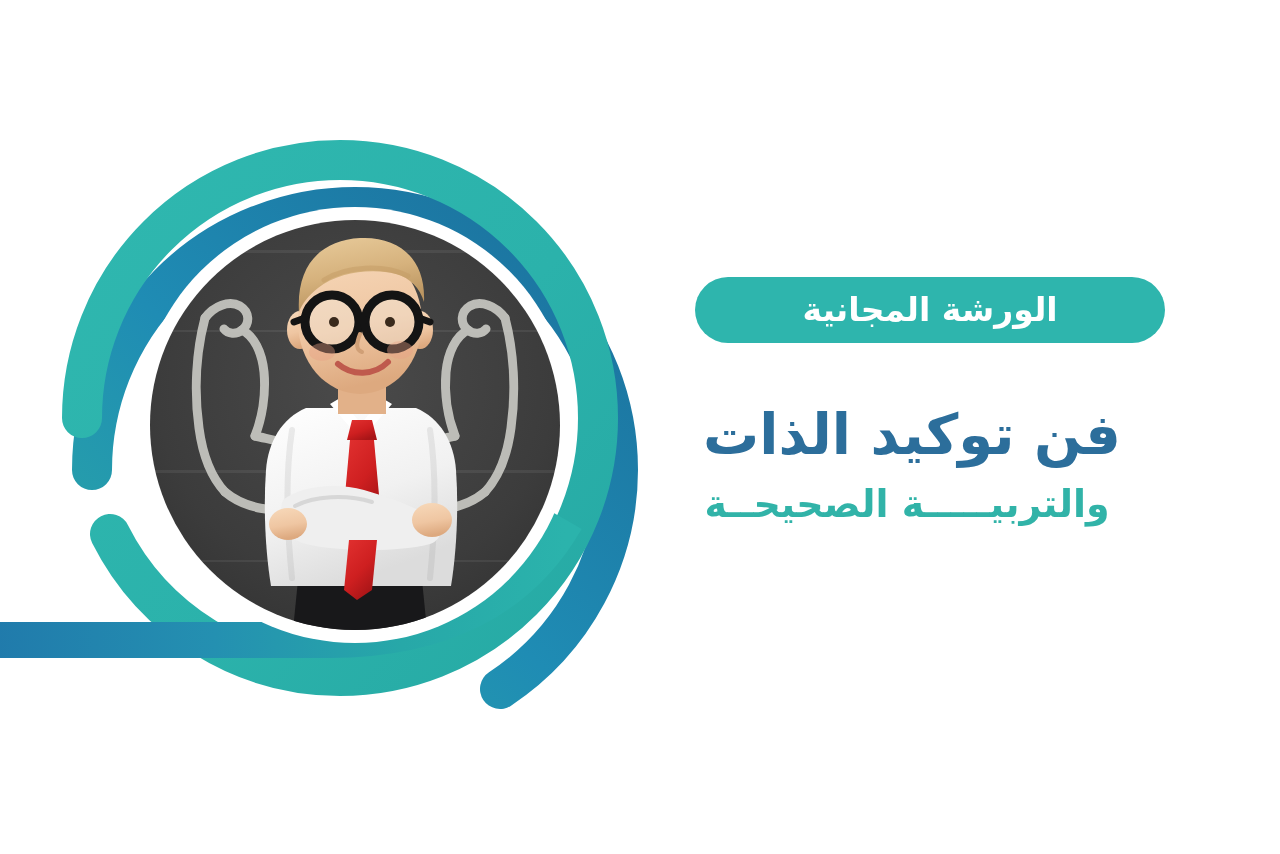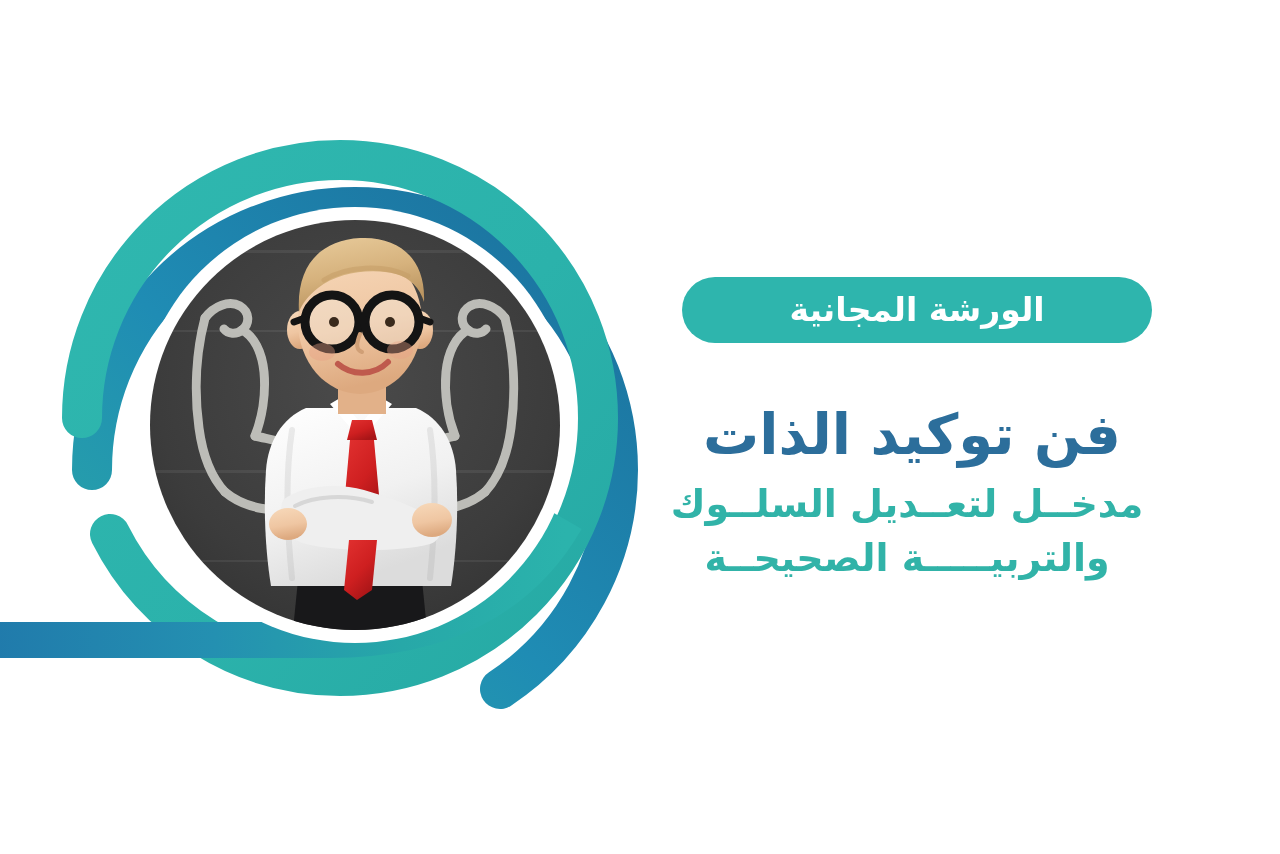--- a/index.html
+++ b/index.html
@@ -41,21 +41,21 @@
     left: 640px;
     top: 0;
     width: 640px;
     height: 854px;
     direction: rtl;
     text-align: right;
   }
 
   .badge {
     position: absolute;
-    right: 128px;
+    right: 115px;
     top: 277px;
     width: 470px;
     height: 66px;
     border-radius: 33px;
     background: #2eb5ad;
     display: flex;
     align-items: center;
     justify-content: center;
     box-sizing: border-box;
   }
@@ -305,18 +305,17 @@
 
   <div class="text-column">
 
     <div class="badge">
       <span class="badge-label">الورشة المجانية</span>
     </div>
 
     <h1 class="headline">فن توكيد الذات</h1>
 
     <div class="subhead">
-      <span class="subhead-line">مدخــل لتعــديل السلــوك</span>
       <span class="subhead-line">والتربيـــــة الصحيحــة</span>
     </div>
 
   </div>
 </div>
 
 </body></html>

